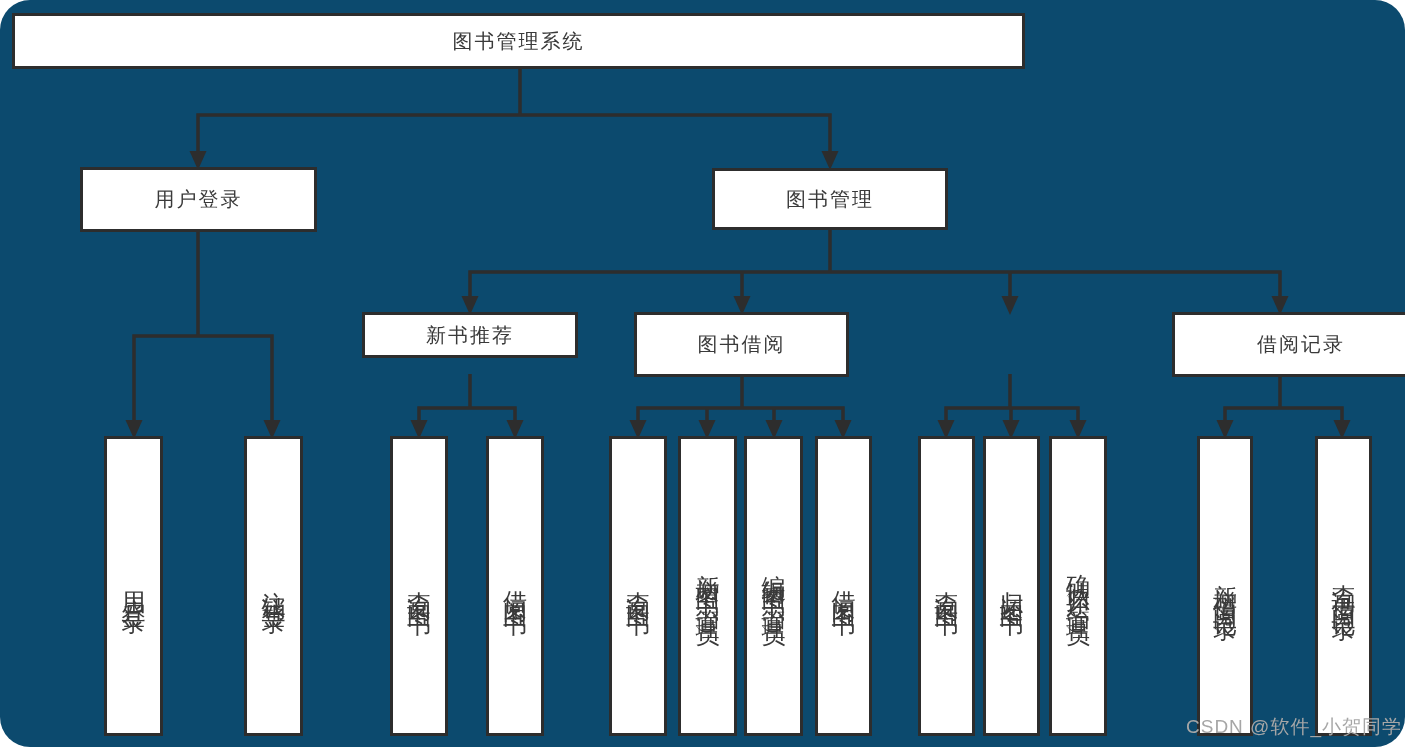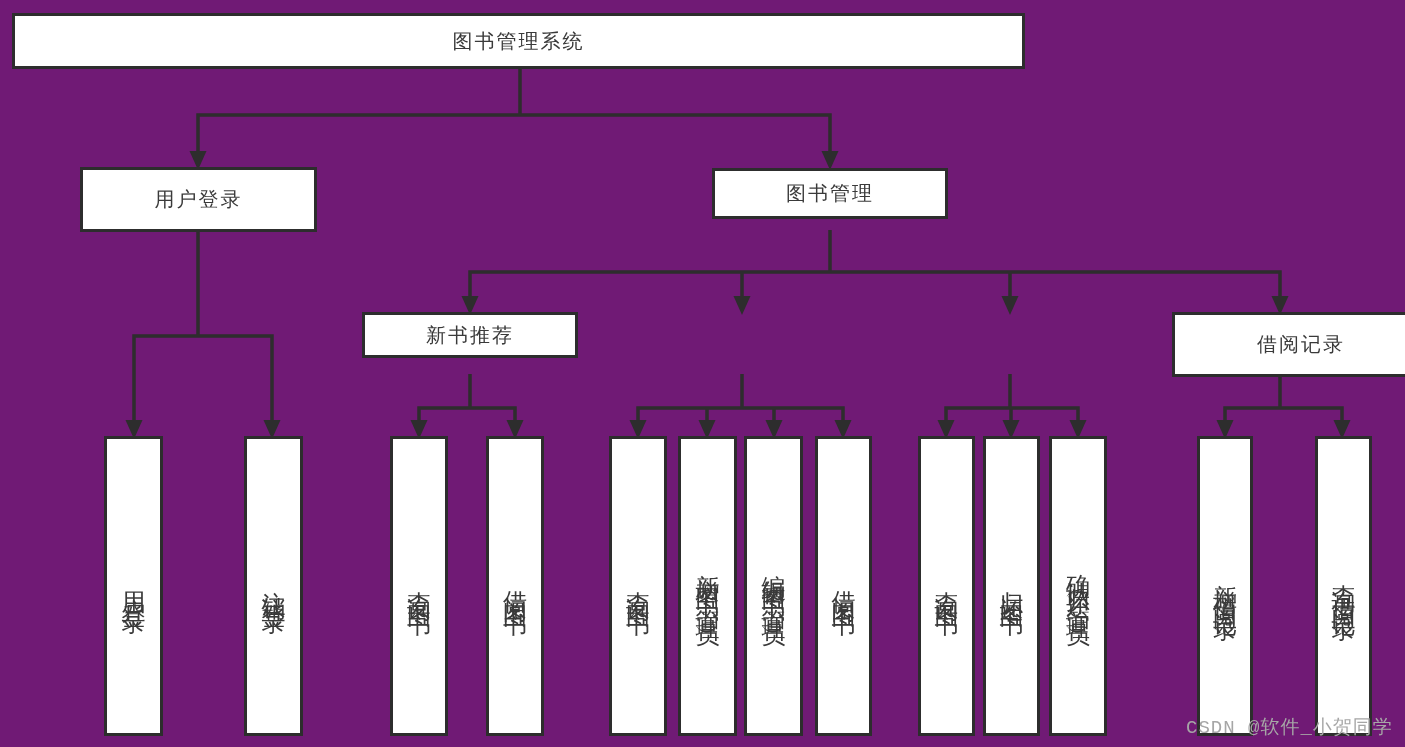--- a/index.html
+++ b/index.html
@@ -1,23 +1,24 @@
 <!DOCTYPE html>
 <html><head>
 <meta charset="utf-8">
 <title>图书管理系统</title>
 <style>
   html, body { margin: 0; padding: 0; background: #ffffff; }
   .canvas {
     position: relative;
     width: 1405px;
     height: 747px;
-    background: #701a75;
+    background: #0c4a6e;
     font-family: "Liberation Sans", sans-serif;
     overflow: hidden;
+    border-radius: 30px;
   }
   .wires {
     position: absolute;
     left: 0; top: 0;
     z-index: 0;
   }
   .node {
     position: absolute;
     box-sizing: border-box;
     border: 3px solid #2d2d2d;
@@ -44,21 +45,20 @@
   }
   .watermark {
     position: absolute;
     left: 1186px;
     top: 714px;
     z-index: 2;
     font-size: 19px;
     color: #a6a6a6;
     letter-spacing: 1px;
     white-space: nowrap;
-    font-family: Liberation Mono, monospace;
   }
 </style>
 </head>
 <body>
 
 <div class="canvas">
 
   <svg class="wires" width="1405" height="747" viewBox="0 0 1405 747">
     <g stroke="#2d2d2d" stroke-width="3.5" fill="none">
       <path d="M520 66 V115 M198 155 V115 H830 V155"></path>
@@ -92,26 +92,29 @@
     </g>
   </svg>
 
   <div class="node" style="left:12px;top:13px;width:1013px;height:56px">
     <span class="lbl">图书管理系统</span>
   </div>
 
   <div class="node" style="left:80px;top:167px;width:237px;height:65px">
     <span class="lbl">用户登录</span>
   </div>
-  <div class="node" style="left:712px;top:168px;width:236px;height:51px">
+  <div class="node" style="left:712px;top:168px;width:236px;height:62px">
     <span class="lbl">图书管理</span>
   </div>
 
   <div class="node" style="left:362px;top:312px;width:216px;height:46px">
     <span class="lbl">新书推荐</span>
+  </div>
+  <div class="node" style="left:634px;top:312px;width:215px;height:65px">
+    <span class="lbl">图书借阅</span>
   </div>
   <div class="node" style="left:1172px;top:312px;width:258px;height:65px">
     <span class="lbl">借阅记录</span>
   </div>
 
   <div class="node leaf" style="left:104px;width:59px">
     <span class="vlbl">用户登录</span>
   </div>
   <div class="node leaf" style="left:244px;width:59px">
     <span class="vlbl">注销登录</span>

